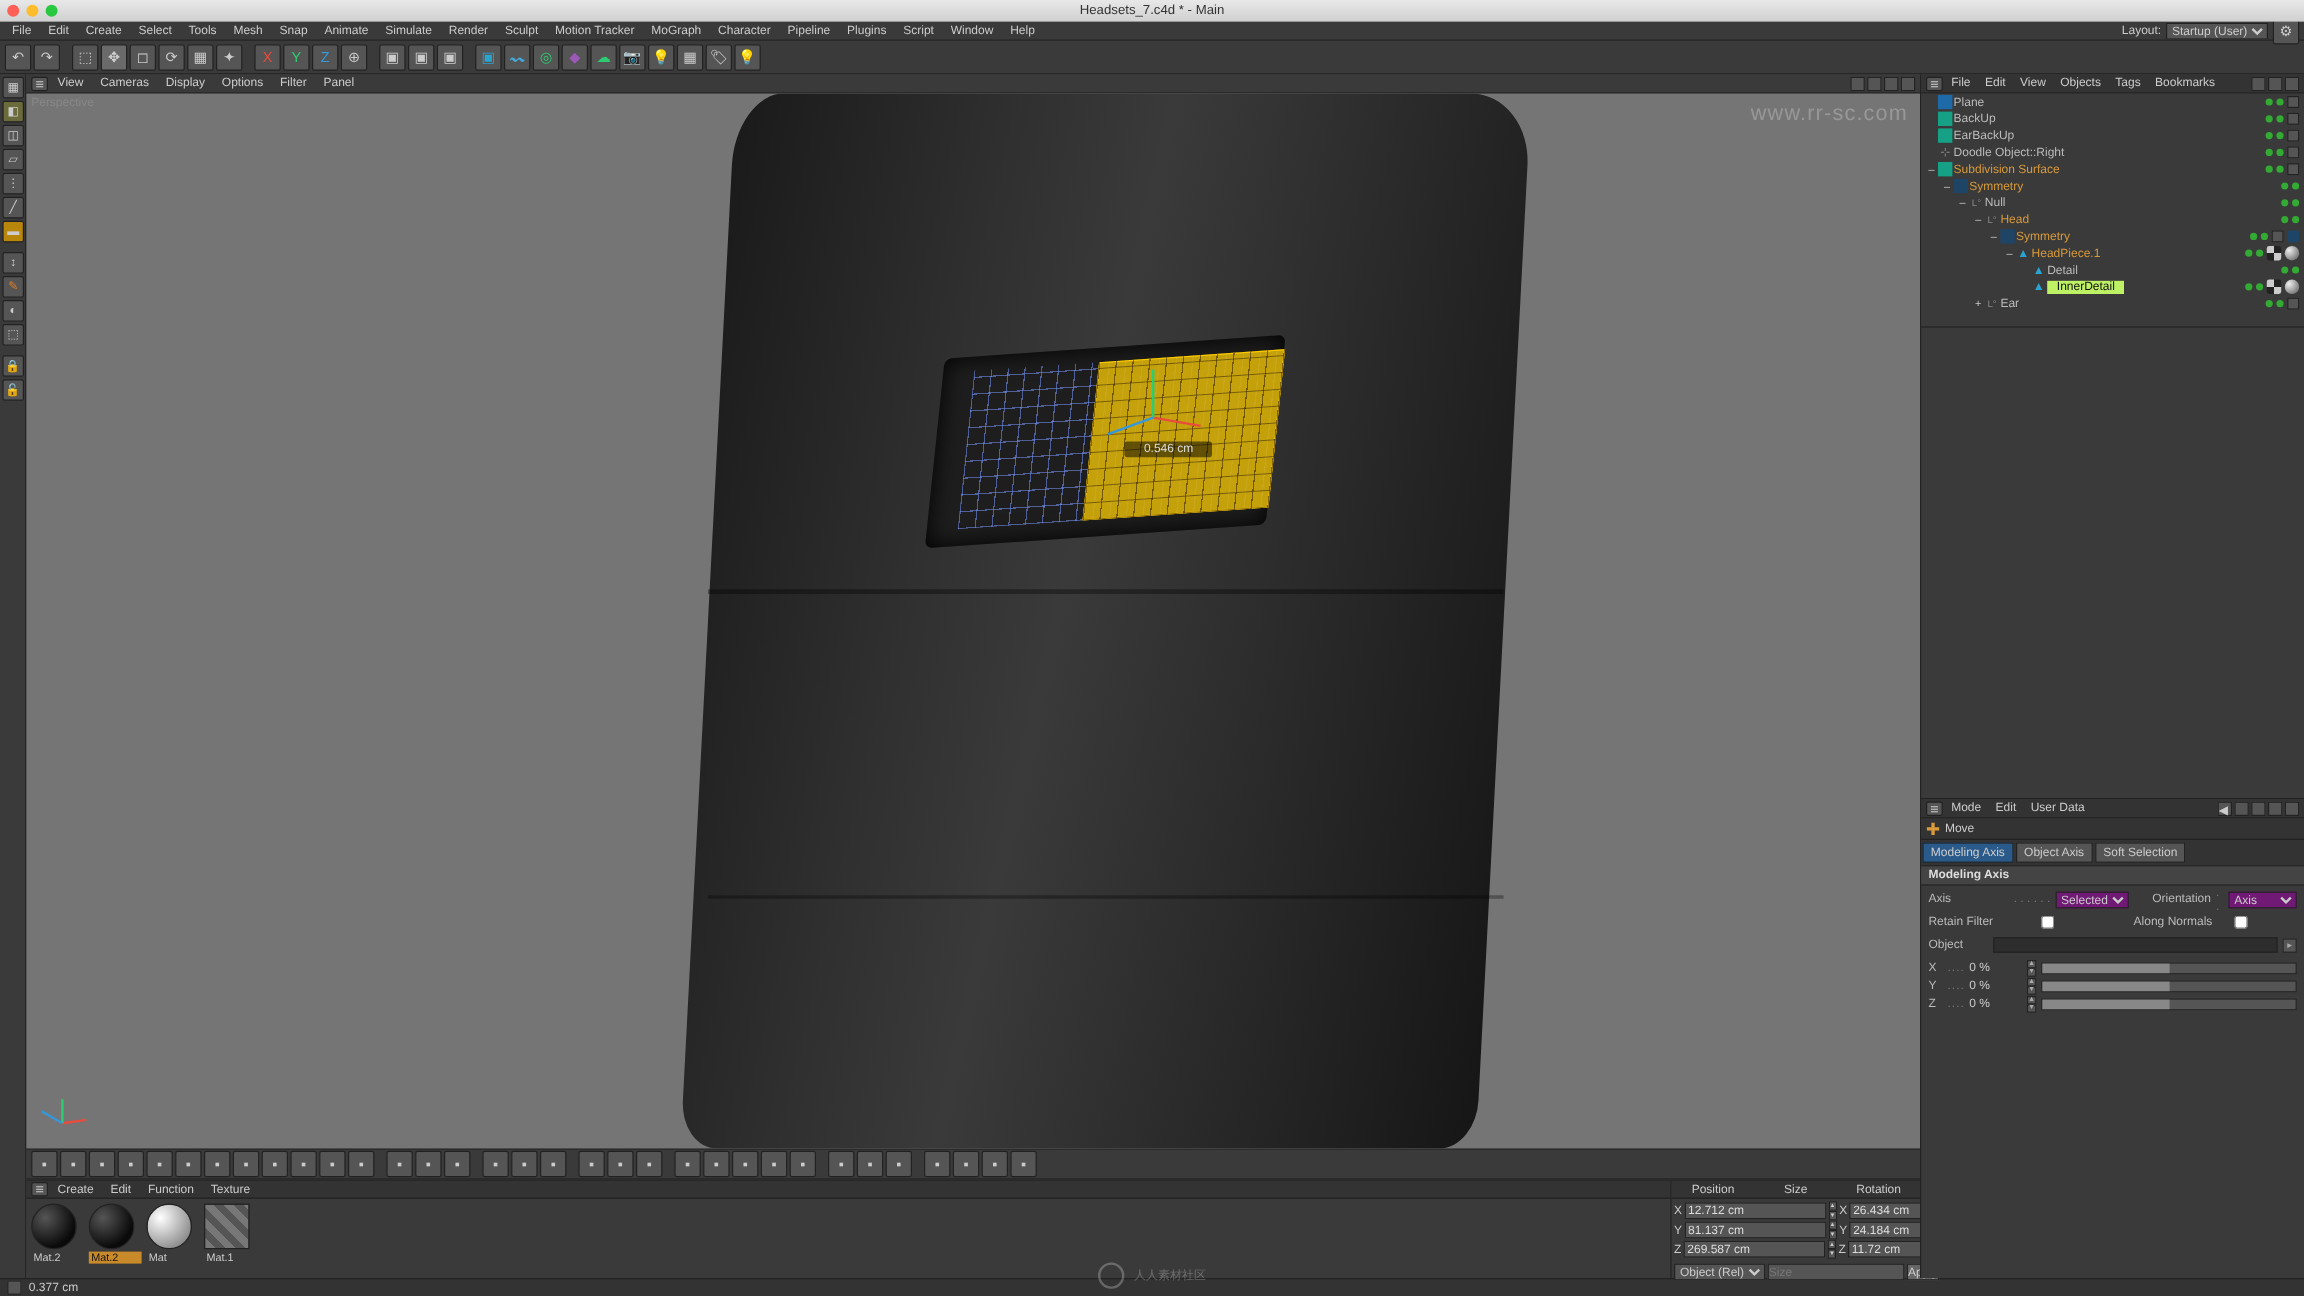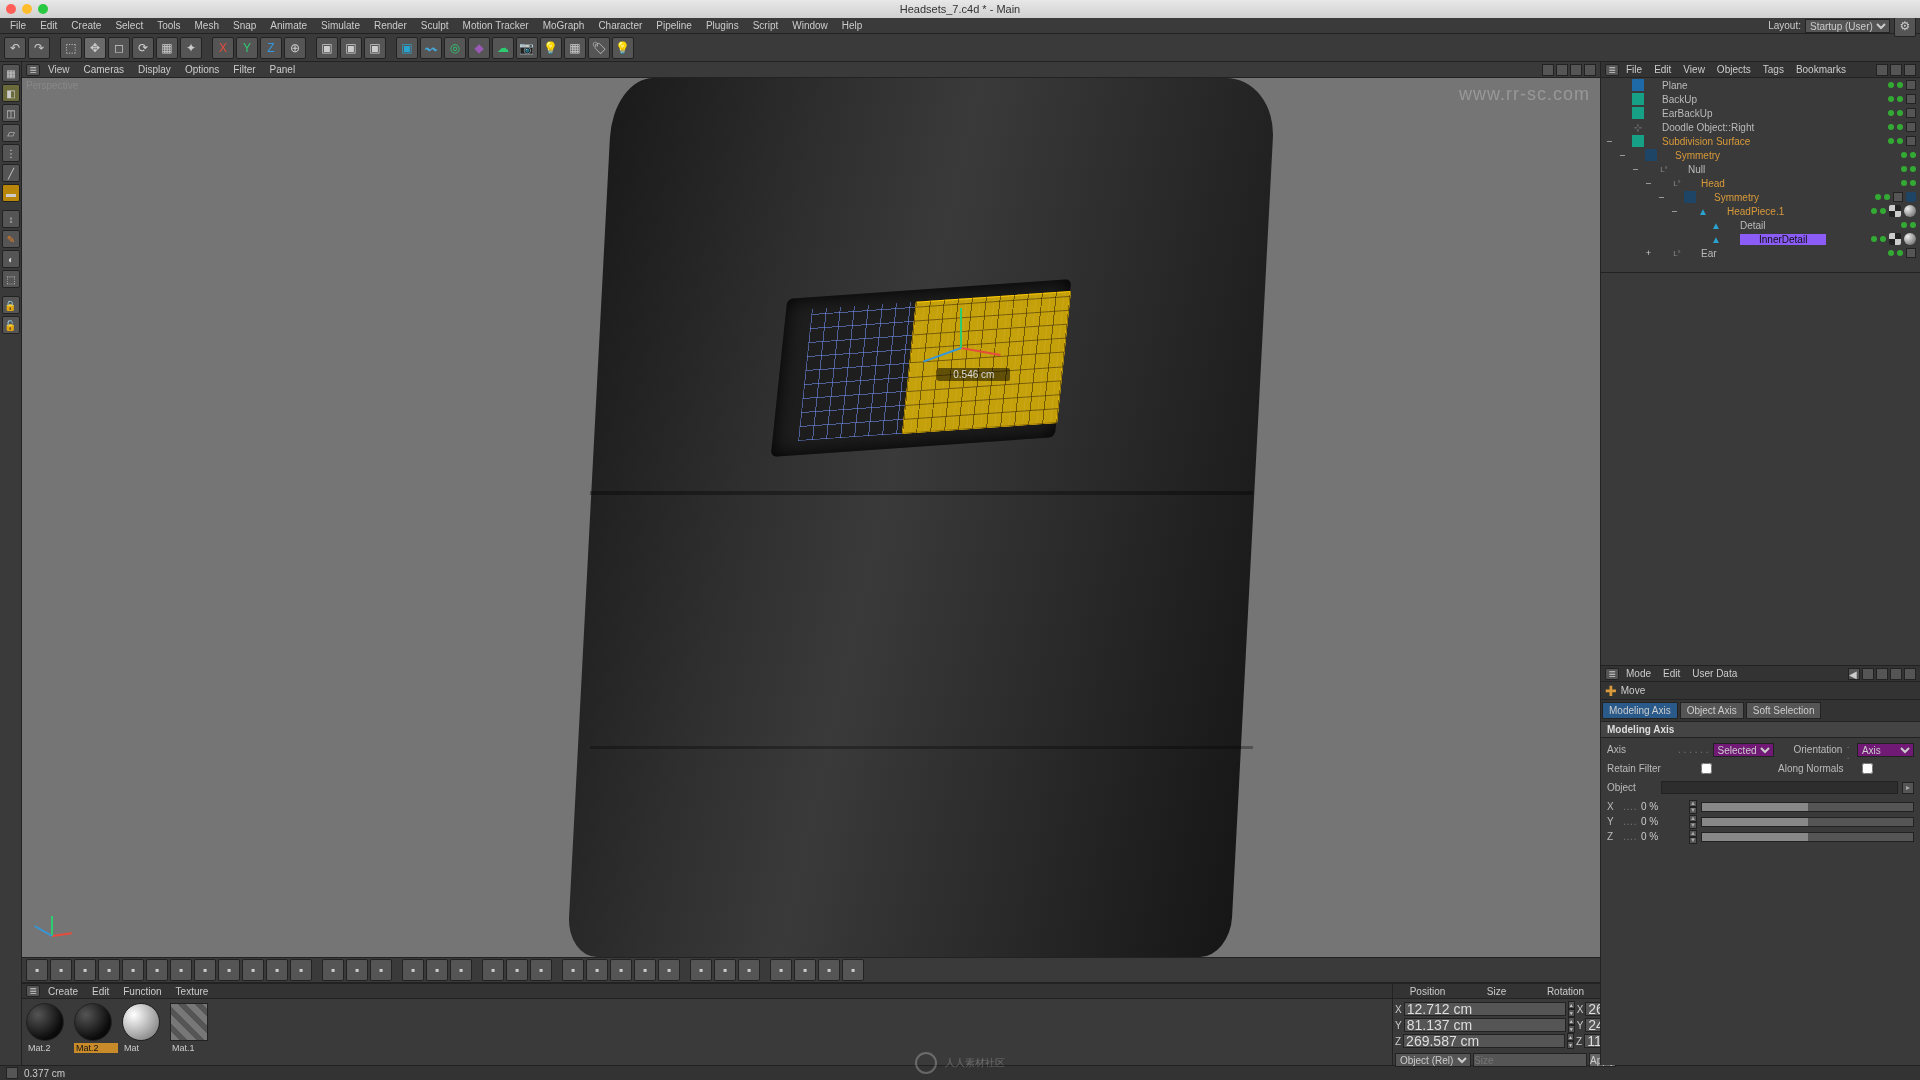--- a/index.html
+++ b/index.html
@@ -89,43 +89,43 @@
 .mat-stripe{width:38px;height:38px;background:repeating-linear-gradient(45deg,#777 0 6px,#555 6px 12px);border:1px solid #222}
 .mat-label{font-size:9px;color:#ccc;padding:0 2px}
 .mat-label.sel{background:#c98b2a;color:#111}
 
 .coord-panel{width:208px;border-left:1px solid #222;display:flex;flex-direction:column}
 .coord-head{height:15px;background:#333;display:flex;border-bottom:1px solid #222}
 .coord-head div{flex:1;text-align:center;color:#ccc;line-height:15px}
 .coord-rows{flex:1;display:flex;flex-direction:column;gap:0;padding:2px}
 .coord-row{display:flex;gap:2px;align-items:center;height:16px}
 .coord-row .lab,.coord-row .lab2{width:12px;text-align:center;color:#ccc}
-.coord-row input{flex:1;background:#555;border:1px solid #222;color:#ddd;font-size:14px;height:14px;padding:0 2px}
+.coord-row input{flex:1;background:#555;border:1px solid #222;color:#ddd;font-size:10px;height:14px;padding:0 2px}
 .coord-foot{display:flex;gap:2px;padding:2px;height:18px}
 .coord-foot select,.coord-foot button,.coord-foot input{flex:1;background:#555;border:1px solid #222;color:#ccc;font-size:10px;height:14px}
 .coord-foot button{background:#666;cursor:pointer}
 .coord-foot input.dis{color:#777}
 
 
 .statusbar{height:15px;background:#333;color:#ccc;display:flex;align-items:center;padding:0 6px;gap:6px;border-top:1px solid #222}
 .statusbar .sb-icon{width:12px;height:12px;background:#555;border:1px solid #222}
 
 
 .panel-menubar{height:16px;background:#333;display:flex;align-items:center;padding:0 4px;gap:2px;border-bottom:1px solid #222}
 .panel-menubar .item{padding:1px 5px;color:#ccc;cursor:pointer}
 .panel-menubar .ricons{margin-left:auto;display:flex;gap:2px}
 .panel-menubar .ricons span{width:12px;height:12px;background:#555;border:1px solid #222;cursor:pointer}
 
 .obj-tree{height:195px;overflow:auto;background:#3a3a3a;border-bottom:1px solid #222}
-.tree-row{display:flex;align-items:center;height:14px;padding:0 2px;gap:18px;cursor:pointer;position:relative}
+.tree-row{display:flex;align-items:center;height:14px;padding:0 2px;gap:1px;cursor:pointer;position:relative}
 .tree-row .exp{width:9px;text-align:center;color:#ccc;font-size:9px}
 .tree-row .icon{width:12px;height:12px;display:inline-flex;align-items:center;justify-content:center;font-size:10px}
 .tree-row .name{color:#bbb;flex:0 0 auto}
 .tree-row .name.hl{color:#d89a3a}
-.tree-row .name.sel{background:#8b5cf6;color:#111;padding:0 19px}
+.tree-row .name.sel{background:#bef264;color:#111;padding:0 8px}
 .tree-row .dots{position:absolute;right:4px;display:flex;gap:3px;align-items:center}
 .tree-row .dots .dot{width:6px;height:6px;border-radius:50%}
 .tree-row .dots .g{background:#3a3}
 .tree-row .dots .chk{width:10px;height:10px;background:#555;border:1px solid #222}
 .tree-row .dots .tag{width:12px;height:12px;background:repeating-conic-gradient(#222 0 25%,#ccc 0 50%);border-radius:2px}
 .tree-row .dots .ball{width:12px;height:12px;border-radius:50%;background:radial-gradient(circle at 30% 30%,#eee,#555)}
 .tree-row .dots .sym{width:10px;height:10px;background:#1e4466;border-radius:2px}
 .icon.plane{background:#1e6aa8}
 .icon.cube{background:#16a085}
 .icon.lo{color:#888;font-size:8px}

